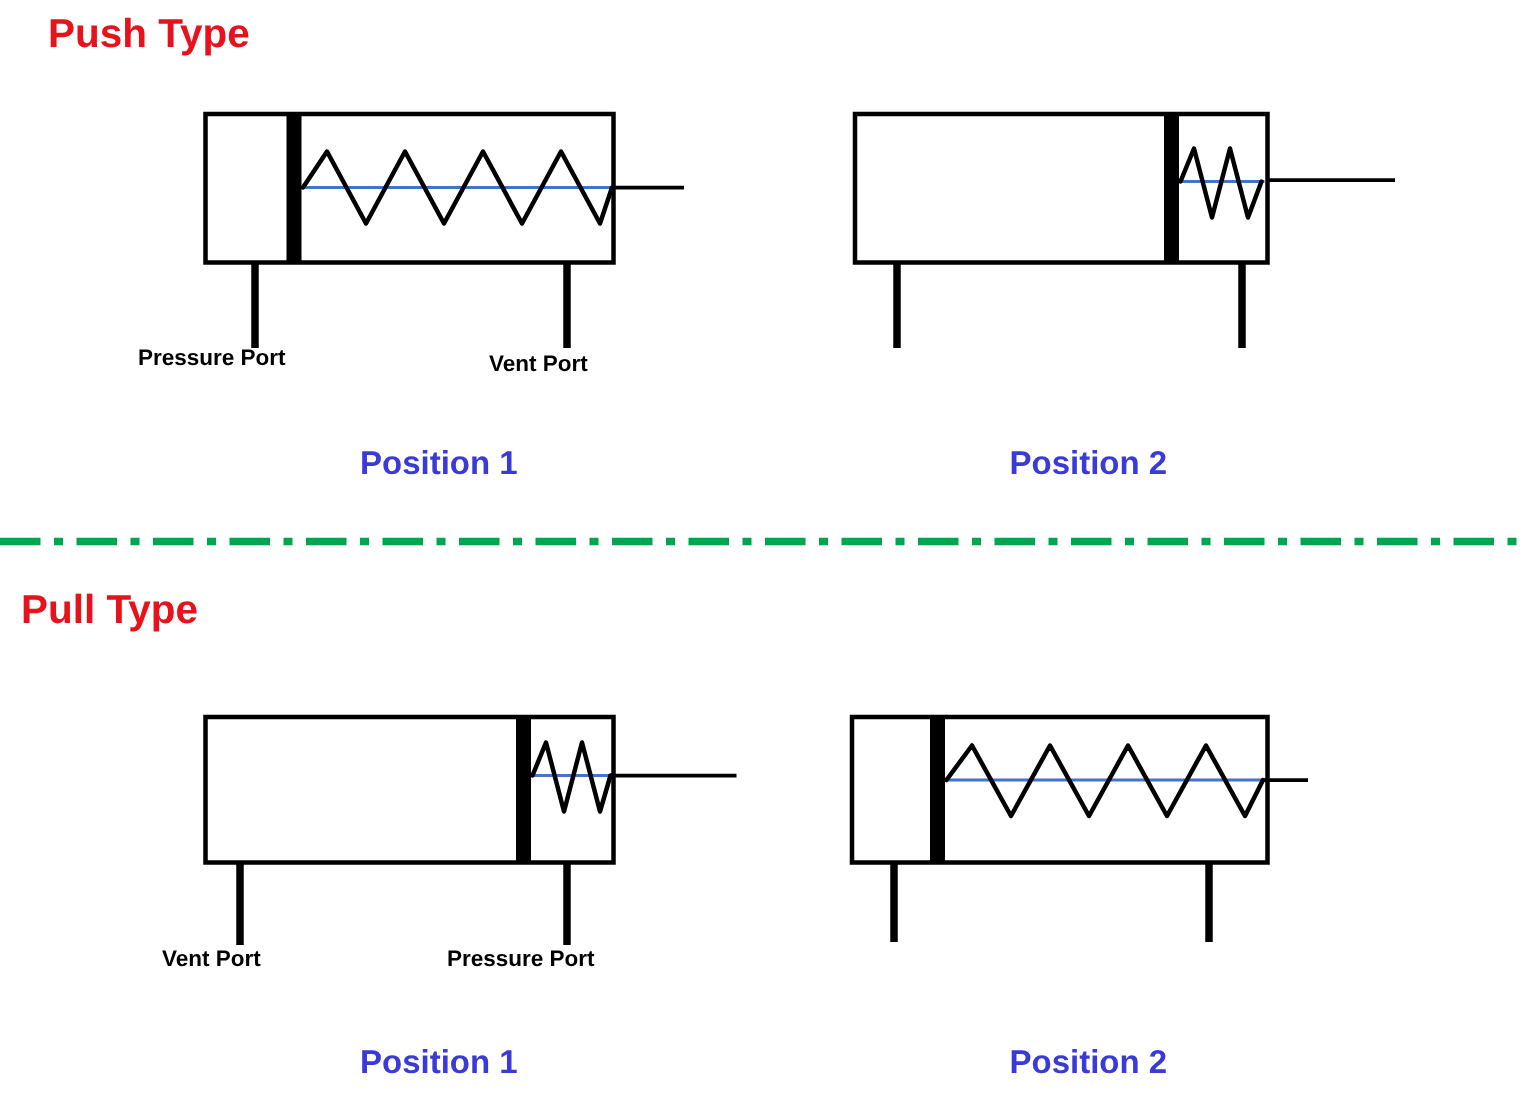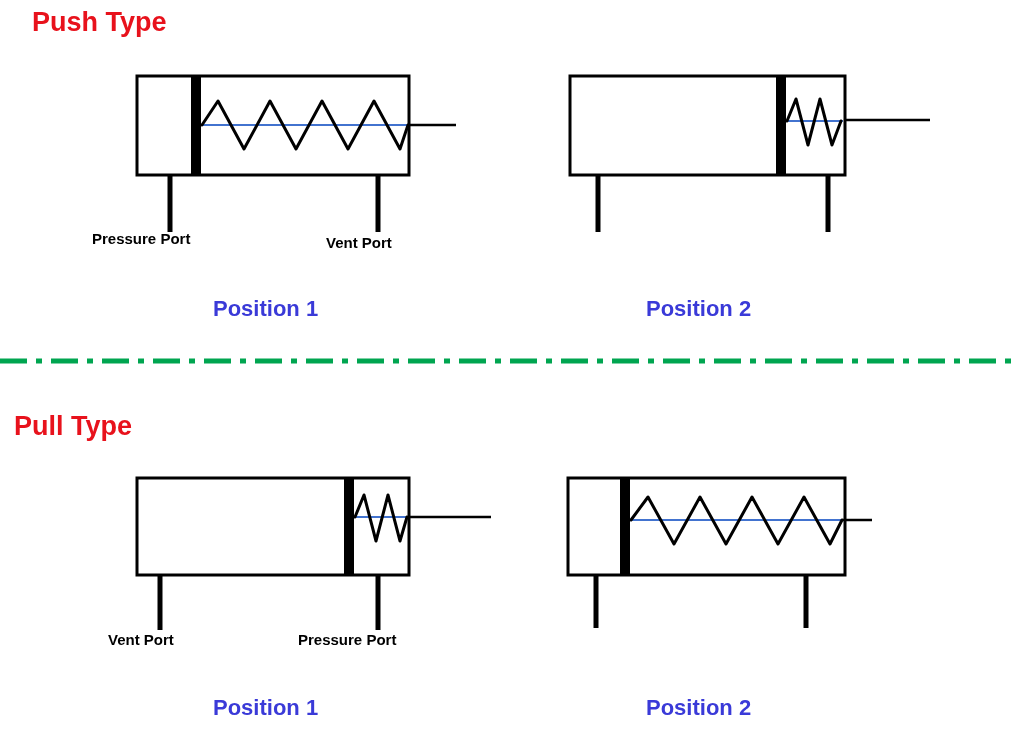--- a/index.html
+++ b/index.html
@@ -32,20 +32,21 @@
     font-size: 27px;
     color: var(--color-title-red, #e8121c);
   }
   .port-label {
     font-size: 15px;
     color: var(--color-line-black, #000000);
   }
   .position-label {
     font-size: 22px;
     color: var(--color-position-blue, #3a3ad8);
+    margin-left: 27px;
   }
   
   .cyl {
     fill: #ffffff;
     stroke: var(--color-line-black, #000);
     stroke-width: 3;
   }
   .piston {
     fill: var(--color-line-black, #000);
   }
@@ -126,21 +127,21 @@
   </svg>
 
   <div class="label section-title" style="left:14px; top:8px;margin-left:18px;">Push Type</div>
 
   <div class="label port-label" style="left:92px; top:231px;">Pressure Port</div>
   <div class="label port-label" style="left:326px; top:235px;">Vent Port</div>
 
   <div class="label position-label" style="left:213px; top:297px;">Position 1</div>
   <div class="label position-label" style="left:646px; top:297px;">Position 2</div>
 
-  <div class="label section-title" style="left:14px; top:412px;">Pull Type</div>
+  <div class="label section-title" style="left:14px; top:392px;">Pull Type</div>
 
   <div class="label port-label" style="left:108px; top:632px;">Vent Port</div>
   <div class="label port-label" style="left:298px; top:632px;">Pressure Port</div>
 
   <div class="label position-label" style="left:213px; top:696px;">Position 1</div>
   <div class="label position-label" style="left:646px; top:696px;">Position 2</div>
 
 </div>
 
 </body></html>

